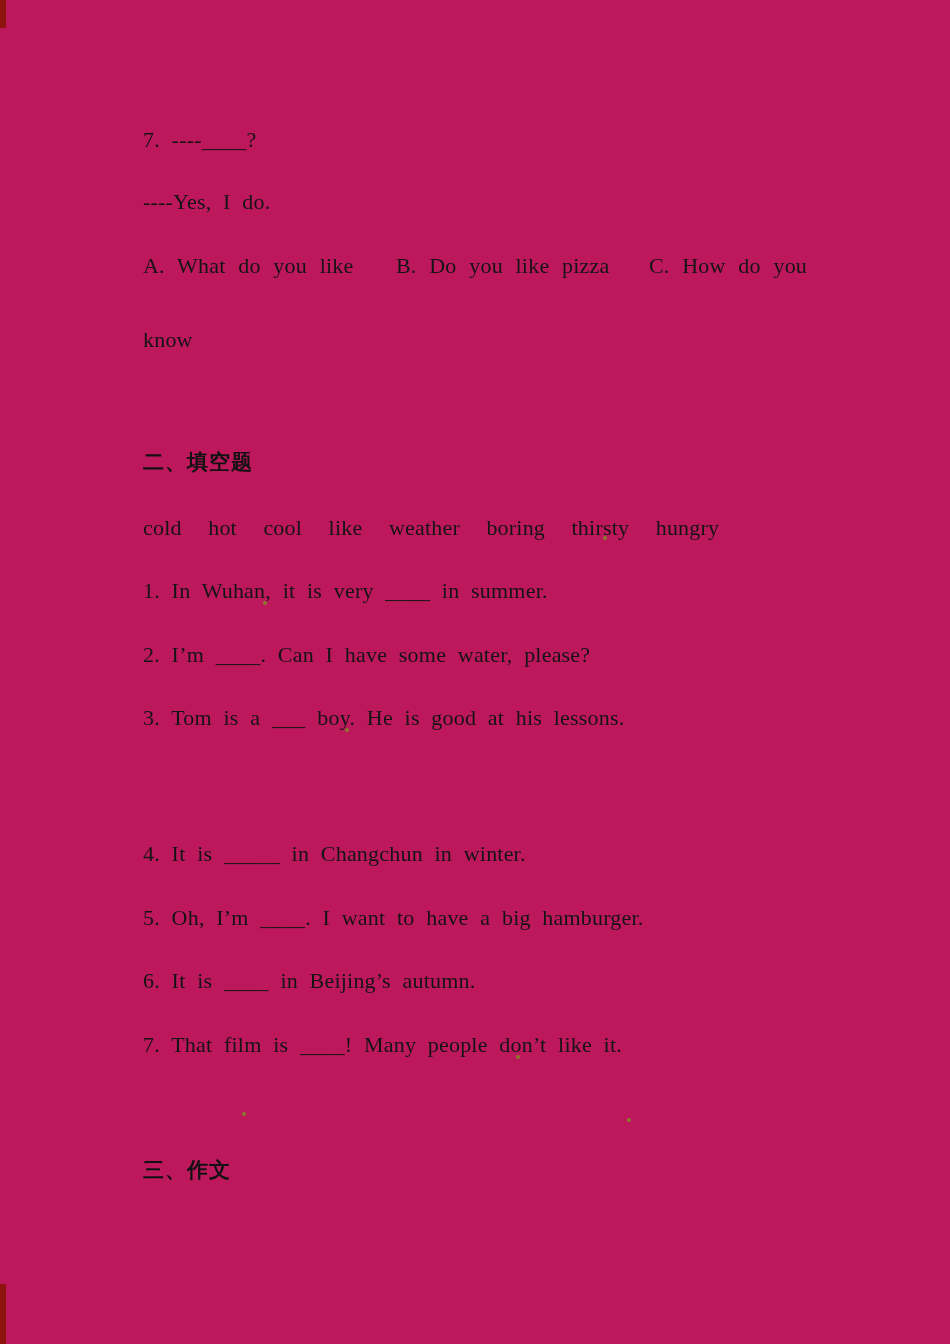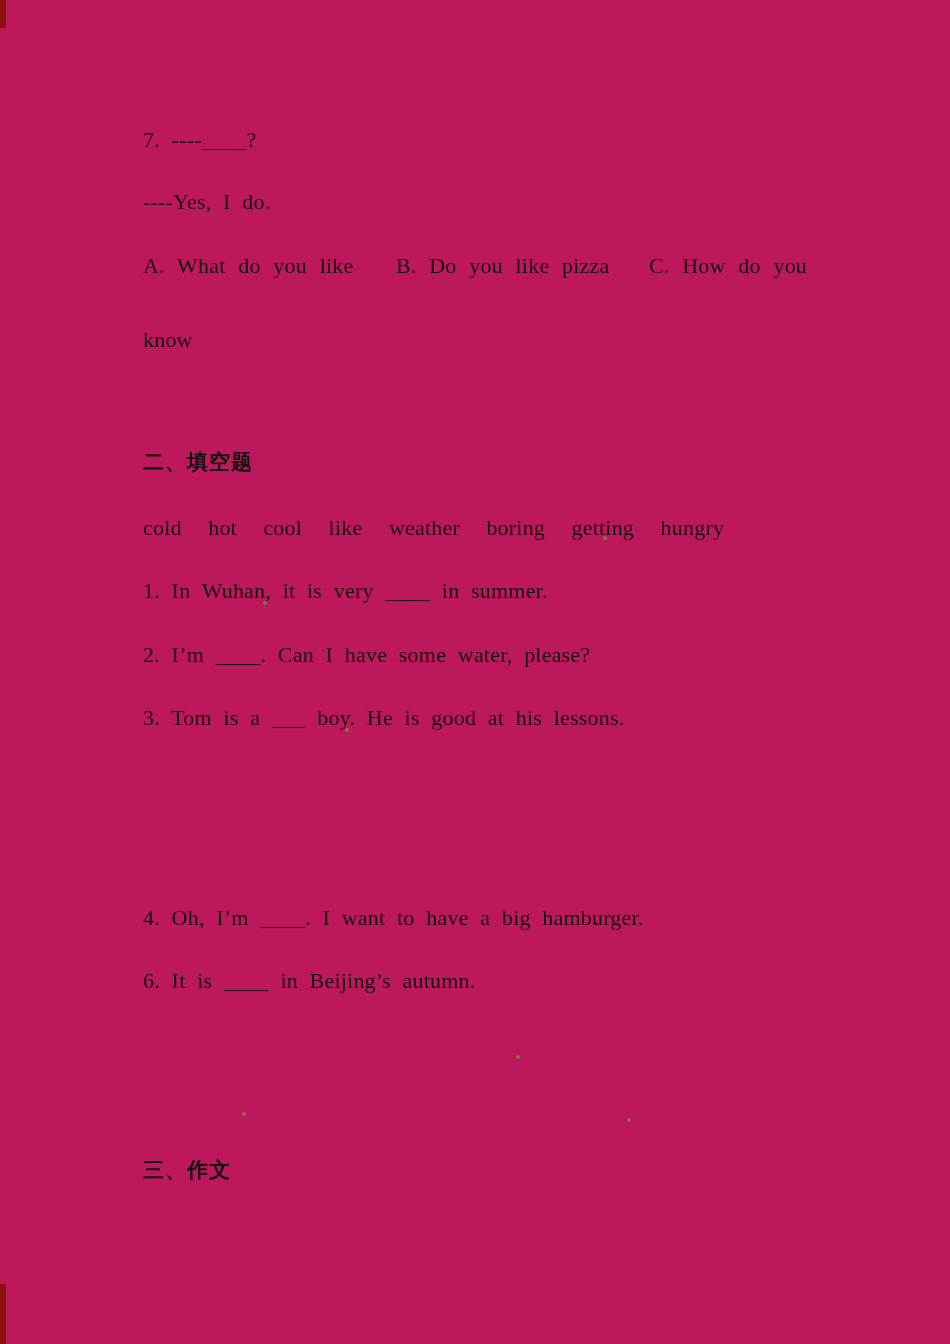--- a/index.html
+++ b/index.html
@@ -59,29 +59,31 @@
 
   <div class="section-title" style="top:450px">二、填空题</div>
 
   <div class="word-bank">
     <span class="word">cold</span>
     <span class="word">hot</span>
     <span class="word">cool</span>
     <span class="word">like</span>
     <span class="word">weather</span>
     <span class="word">boring</span>
-    <span class="word">getting</span>
+    <span class="word">thirsty</span>
     <span class="word">hungry</span>
   </div>
 
   <div class="line" style="top:578px">1. In Wuhan, it is very ____ in summer.</div>
   <div class="line" style="top:642px">2. I’m ____. Can I have some water, please?</div>
   <div class="line" style="top:705px">3. Tom is a ___ boy. He is good at his lessons.</div>
-  <div class="line" style="top:905px">4. Oh, I’m ____. I want to have a big hamburger.</div>
+  <div class="line" style="top:841px">4. It is _____ in Changchun in winter.</div>
+  <div class="line" style="top:905px">5. Oh, I’m ____. I want to have a big hamburger.</div>
   <div class="line" style="top:968px">6. It is ____ in Beijing’s autumn.</div>
+  <div class="line" style="top:1032px">7. That film is ____! Many people don’t like it.</div>
 
   <div class="section-title" style="top:1158px">三、作文</div>
 
   <div id="artifact-layer">
       <div class="dot" style="left: 603px; top: 536px; background-color: rgb(138, 122, 46);"></div>
       <div class="dot" style="left: 263px; top: 601px; background-color: rgb(138, 122, 46);"></div>
       <div class="dot" style="left: 345px; top: 728px; background-color: rgb(138, 122, 46);"></div>
       <div class="dot" style="left: 516px; top: 1055px; background-color: rgb(138, 122, 46);"></div>
       <div class="dot" style="left: 242px; top: 1112px; background-color: rgb(138, 122, 46);"></div>
       <div class="dot" style="left: 627px; top: 1118px; background-color: rgb(138, 122, 46);"></div>

